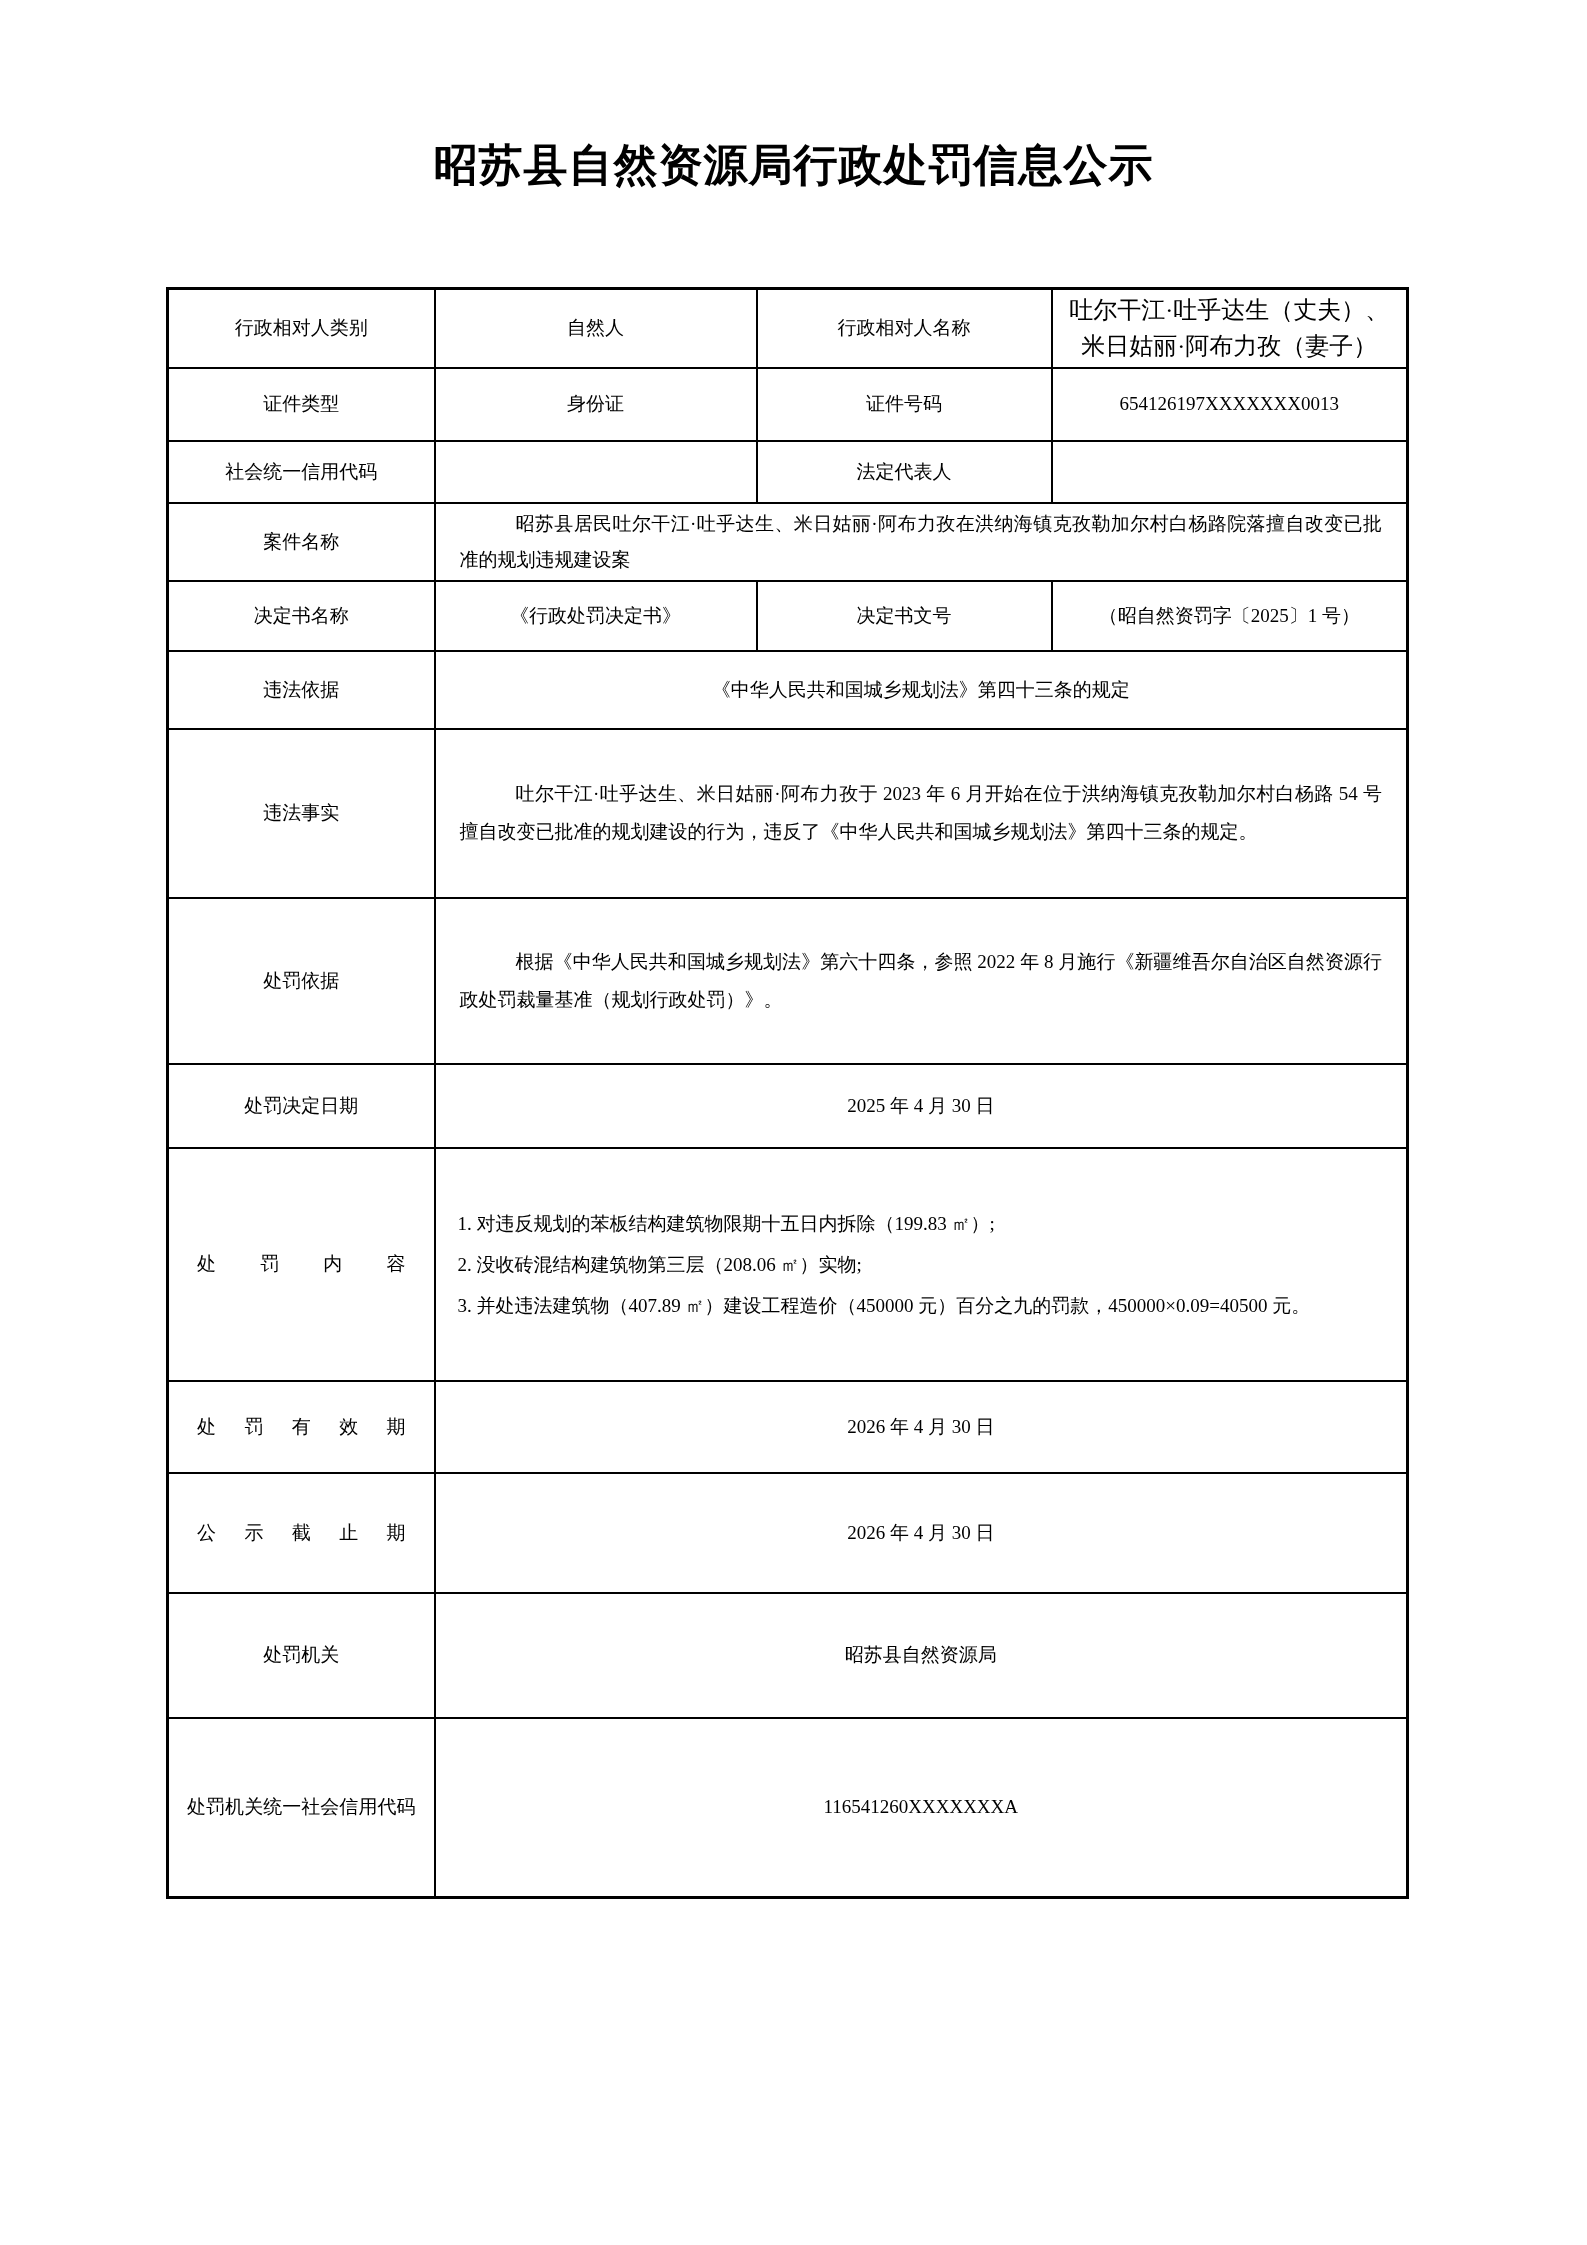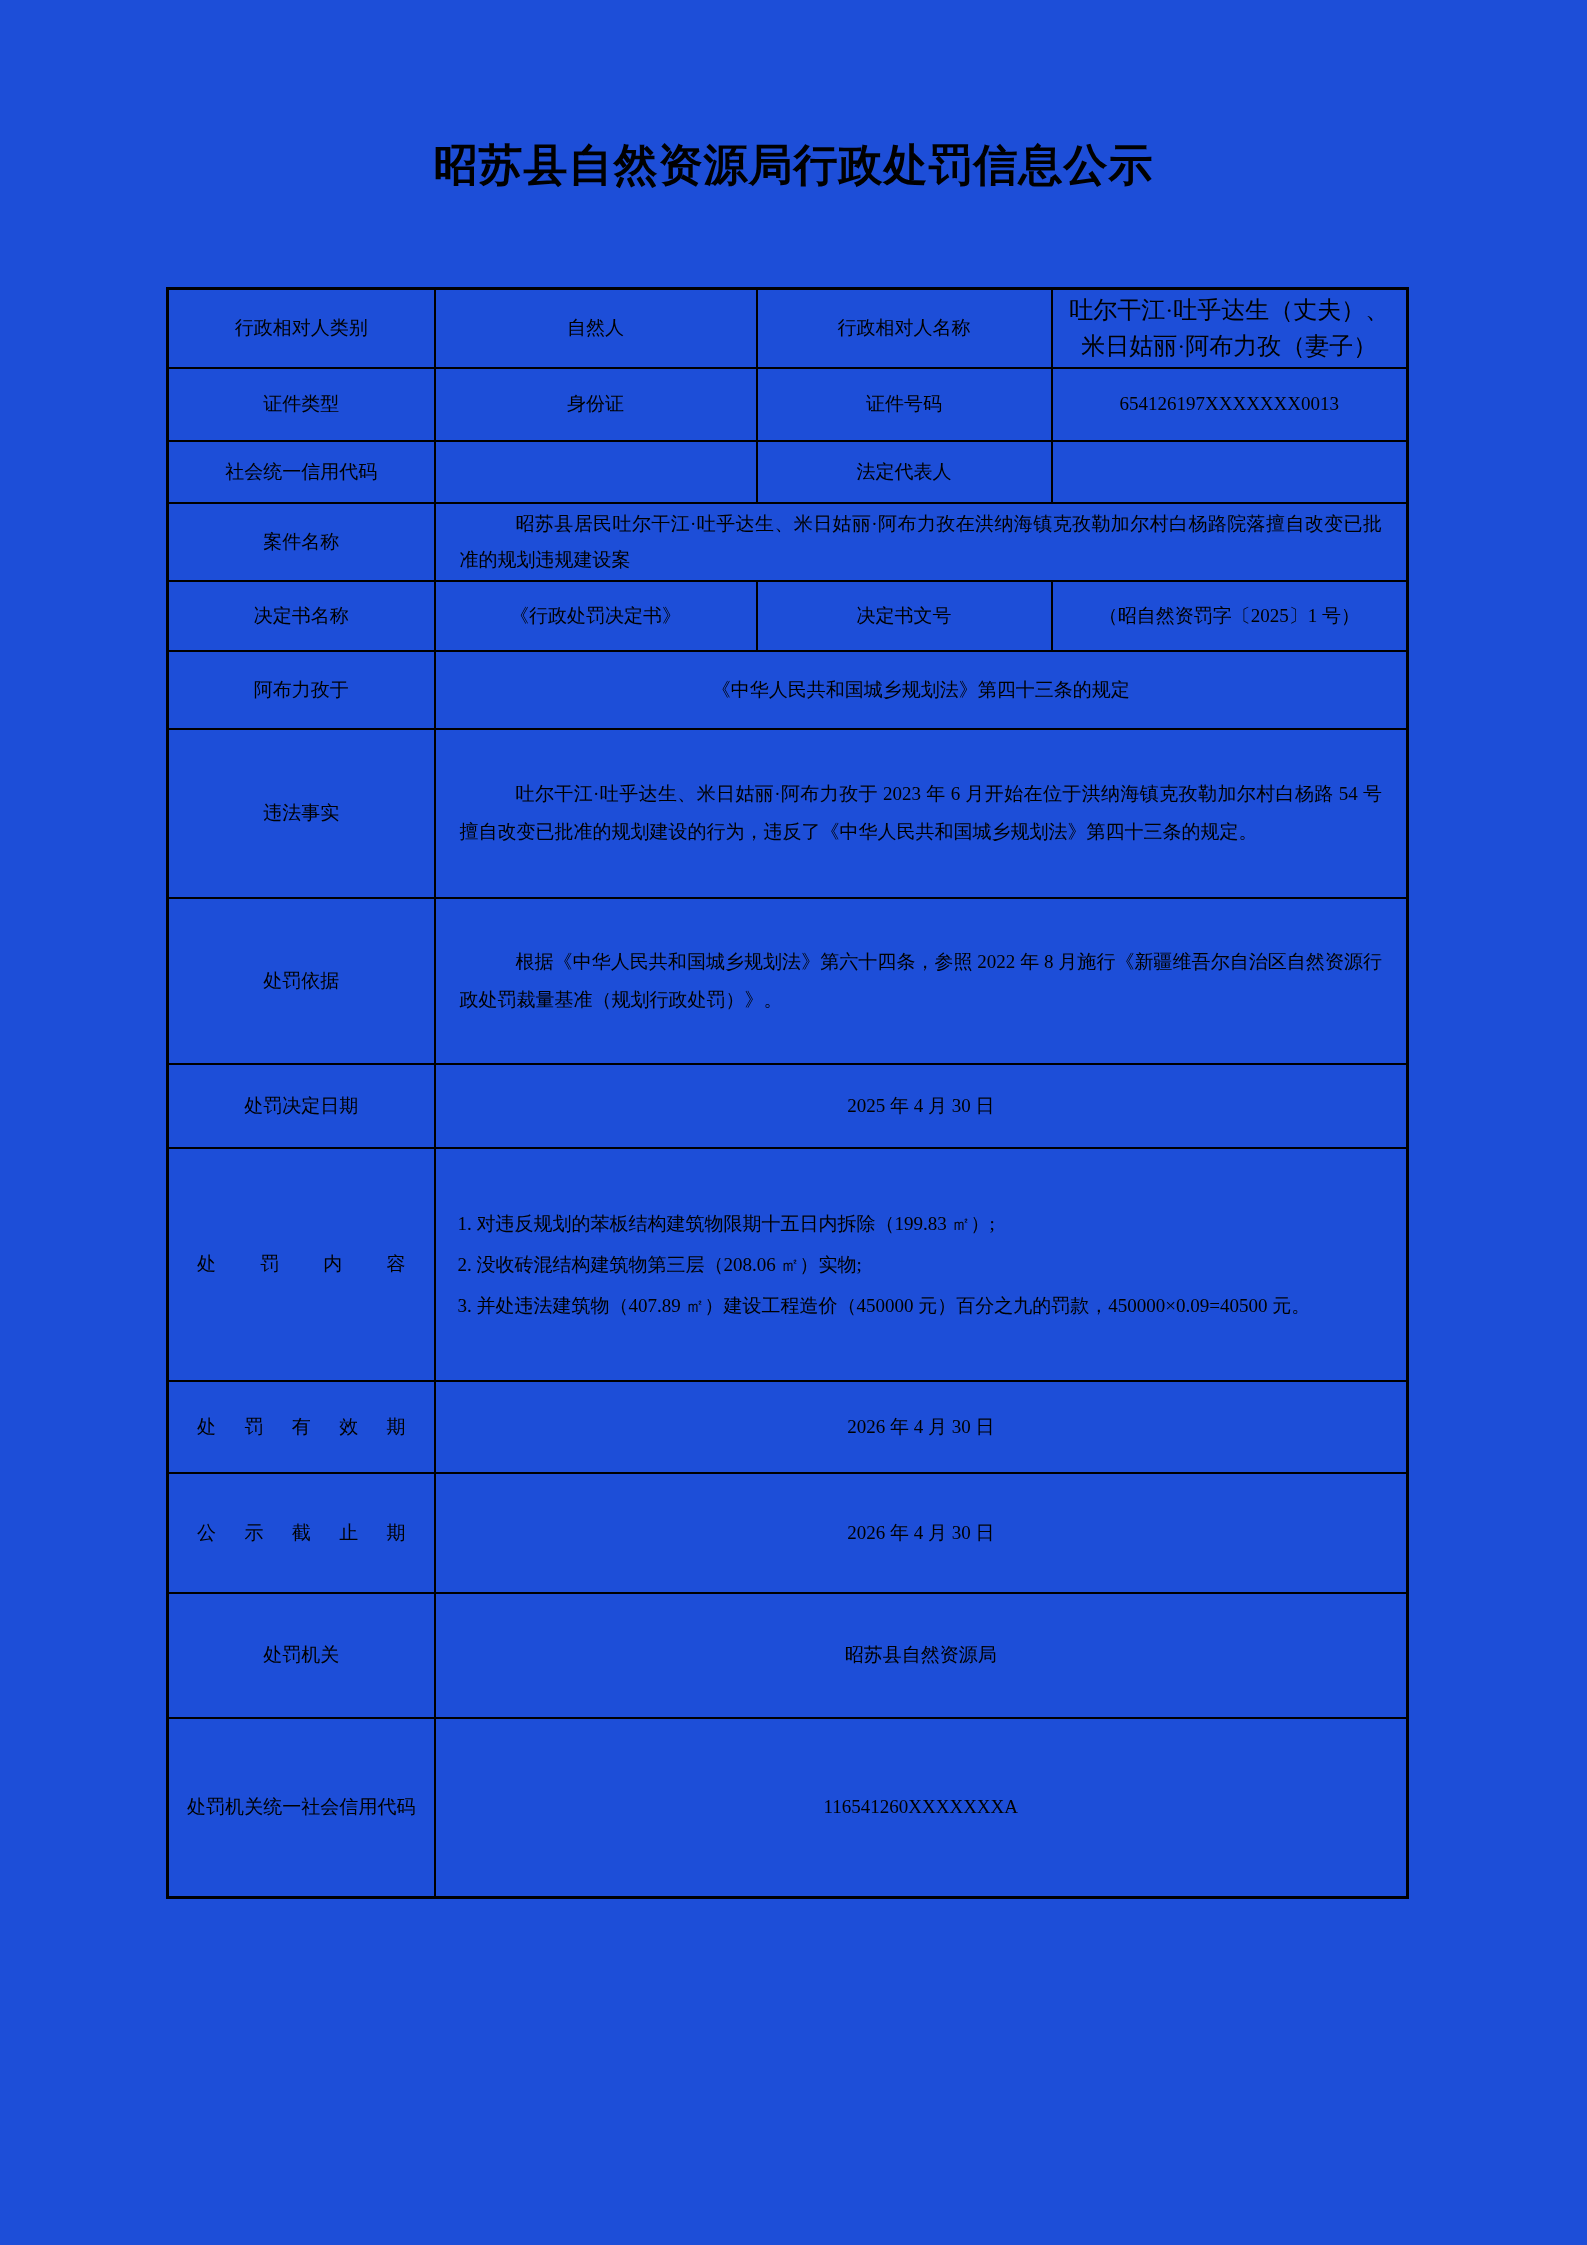--- a/index.html
+++ b/index.html
@@ -1,20 +1,20 @@
 <!DOCTYPE html>
 <html><head>
 <meta charset="utf-8">
 <style>
   html,body{margin:0;padding:0;background:#888;}
   .page{
     position:relative;
     width:1587px;height:2245px;
     margin:0 auto;
-    background:#1d4ed8;
+    background:#ffffff;
     color:#000;
     font-family:"Liberation Serif","DejaVu Serif",serif;
   }
   .doc-title{
     position:absolute;
     top:136px;left:0;width:100%;
     text-align:center;
     font-size:44px;
     font-weight:bold;
     letter-spacing:1px;
@@ -113,21 +113,21 @@
     </tr>
 
     <tr style="height:70px">
       <td class="lab">决定书名称</td>
       <td class="val-c">《行政处罚决定书》</td>
       <td class="lab">决定书文号</td>
       <td class="val-c">（昭自然资罚字〔2025〕1 号）</td>
     </tr>
 
     <tr style="height:78px">
-      <td class="lab">阿布力孜于</td>
+      <td class="lab">违法依据</td>
       <td colspan="3" class="val-c">《中华人民共和国城乡规划法》第四十三条的规定</td>
     </tr>
 
     <tr style="height:169px">
       <td class="lab">违法事实</td>
       <td colspan="3" class="para">吐尔干江·吐乎达生、米日姑丽·阿布力孜于 2023 年 6 月开始在位于洪纳海镇克孜勒加尔村白杨路 54 号擅自改变已批准的规划建设的行为，违反了《中华人民共和国城乡规划法》第四十三条的规定。</td>
     </tr>
 
     <tr style="height:166px">
       <td class="lab">处罚依据</td>

